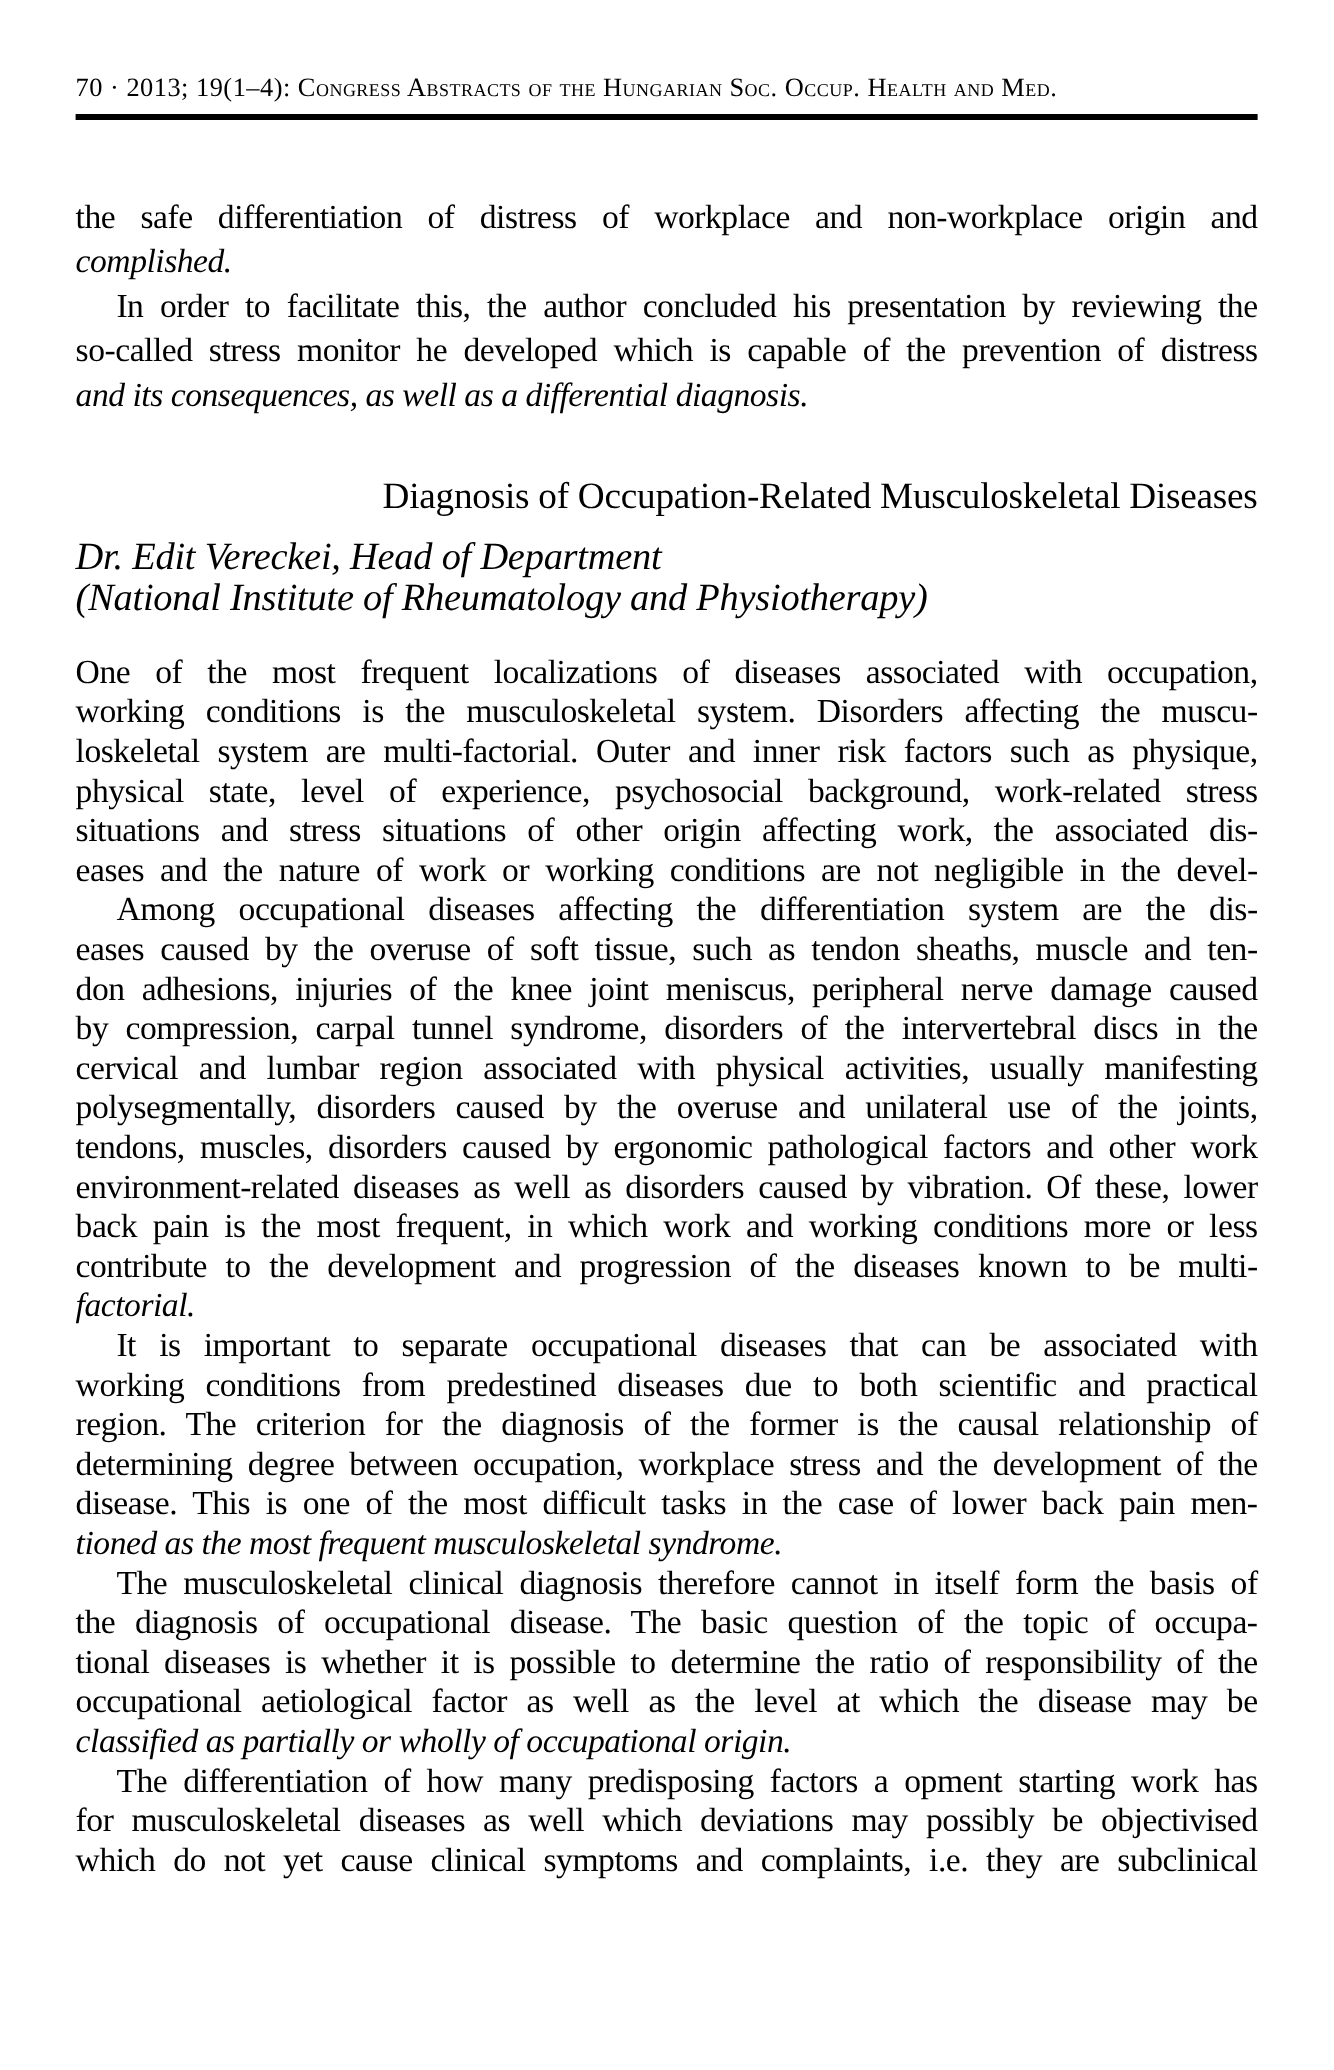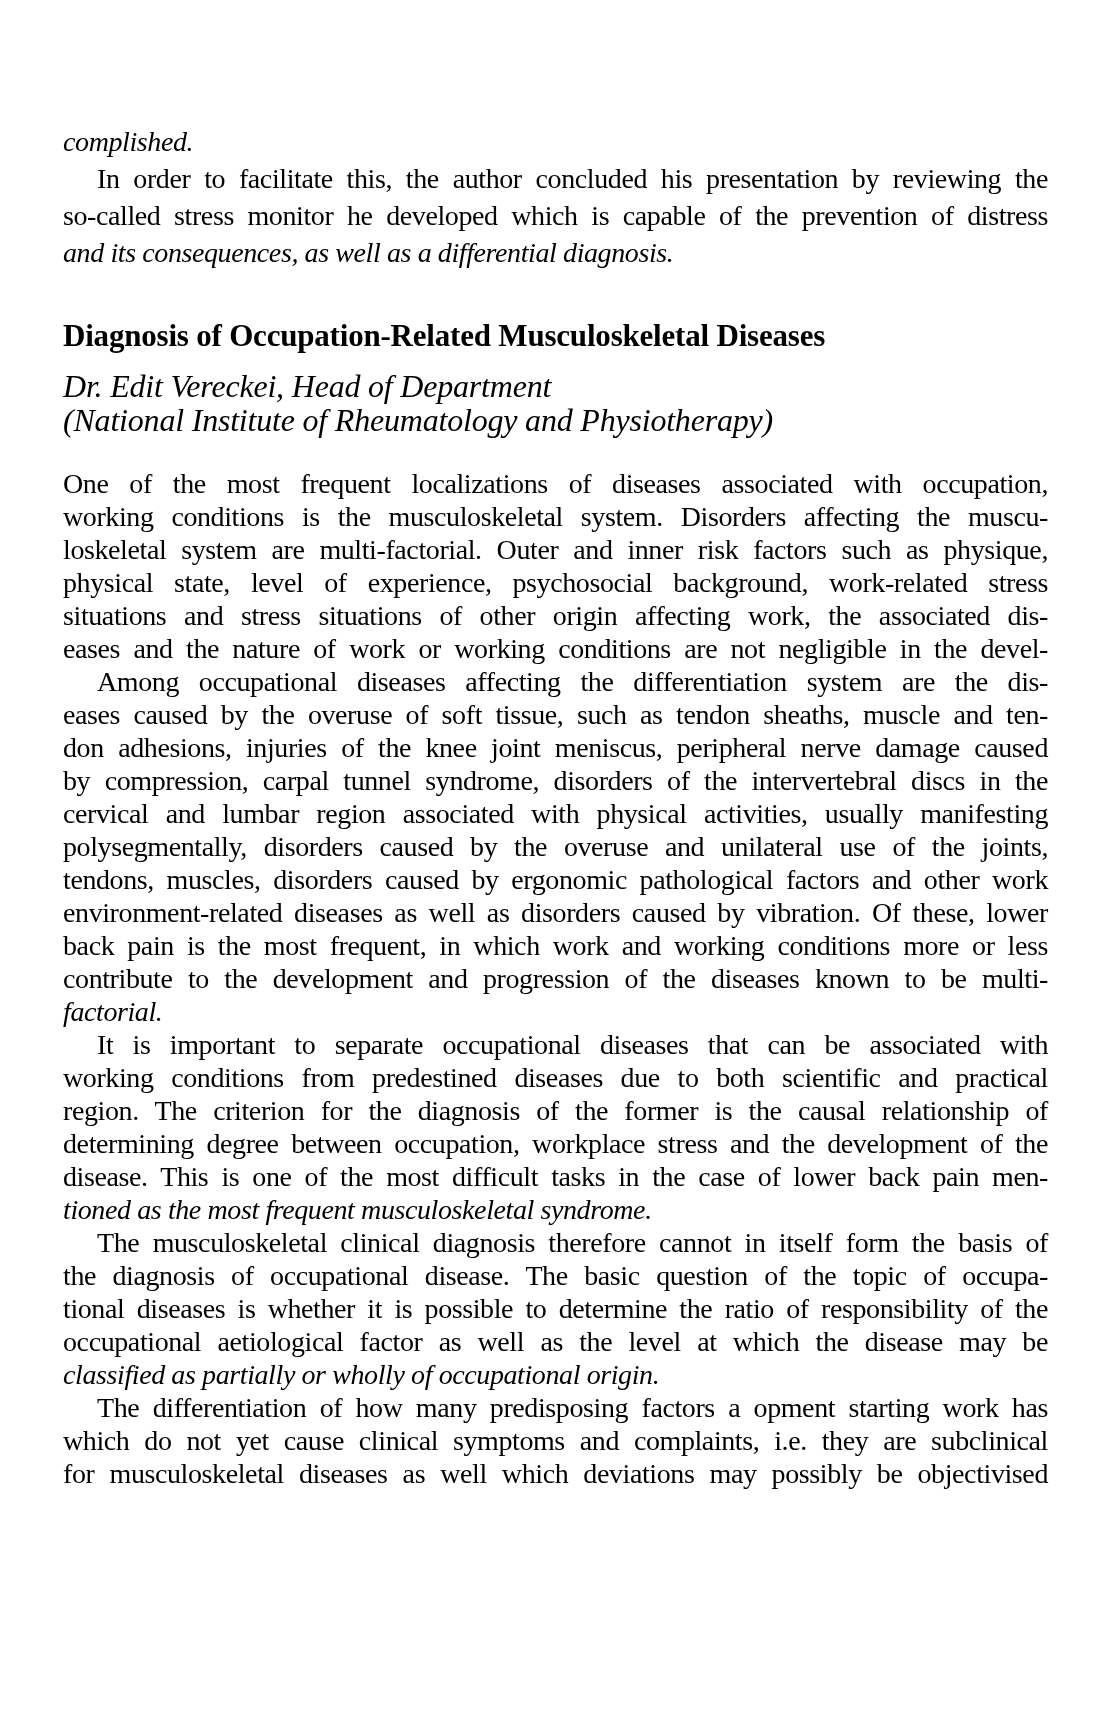--- a/index.html
+++ b/index.html
@@ -51,22 +51,23 @@
     font-size: 28px;
   }
   .cont .line {
     line-height: 37px;
   }
   
   .abs-title {
     margin: 44px 0 12px 0;
     font-size: 31px;
     line-height: 42px;
-    font-weight: bold;
+    font-weight: normal;
     letter-spacing: -0.2px;
+    text-align: right;
   }
   .authors {
     font-style: italic;
     font-size: 32px;
   }
   .author-line {
     line-height: 34px;
     letter-spacing: -0.2px;
   }
   
@@ -75,24 +76,29 @@
     font-size: 28px;
   }
   .abs-body .line {
     line-height: 33px;
   }
 </style>
 </head>
 <body>
 
 <div class="sheet">
+  <header>
+    <div class="head-text">70 · 2013; 19(1–4): Congress Abstracts of the Hungarian Soc. Occup. Health and Med.</div>
+    <div class="head-rule"></div>
+  </header>
 
   <main>
     <section class="cont">
         <div class="para">
+          <div class="line">the safe differentiation of distress of workplace and non-workplace origin and</div>
           <div class="line para-end">complished.</div>
         </div>
         <div class="para">
           <div class="line indent">In order to facilitate this, the author concluded his presentation by reviewing the</div>
           <div class="line">so-called stress monitor he developed which is capable of the prevention of distress</div>
           <div class="line para-end">and its consequences, as well as a differential diagnosis.</div>
         </div>
       </section>
 
     <h1 class="abs-title">Diagnosis of Occupation-Related Musculoskeletal Diseases</h1>
@@ -134,18 +140,18 @@
         </div>
         <div class="para">
           <div class="line indent">The musculoskeletal clinical diagnosis therefore cannot in itself form the basis of</div>
           <div class="line">the diagnosis of occupational disease. The basic question of the topic of occupa-</div>
           <div class="line">tional diseases is whether it is possible to determine the ratio of responsibility of the</div>
           <div class="line">occupational aetiological factor as well as the level at which the disease may be</div>
           <div class="line para-end">classified as partially or wholly of occupational origin.</div>
         </div>
         <div class="para">
           <div class="line indent">The differentiation of how many predisposing factors a opment starting work has</div>
+          <div class="line">for musculoskeletal diseases as well which deviations may possibly be objectivised</div>
           <div class="line">which do not yet cause clinical symptoms and complaints, i.e. they are subclinical</div>
-          <div class="line">for musculoskeletal diseases as well which deviations may possibly be objectivised</div>
         </div>
       </section>
   </main>
 </div>
 
 </body></html>

